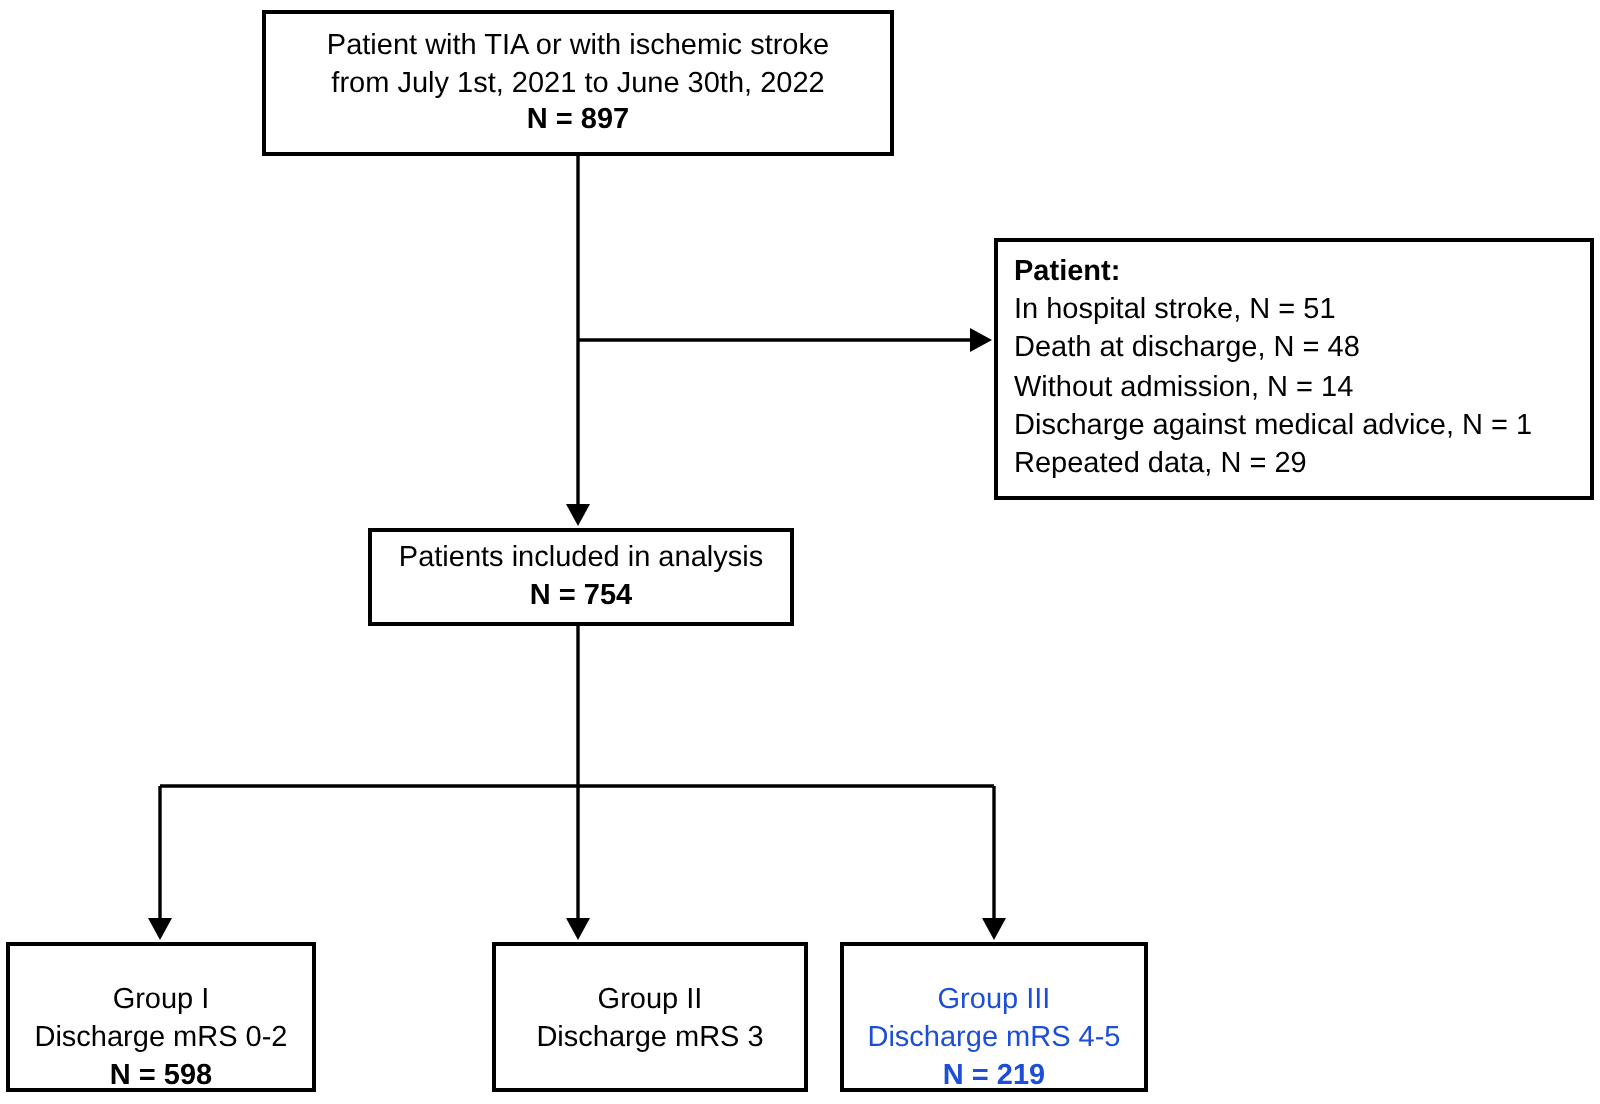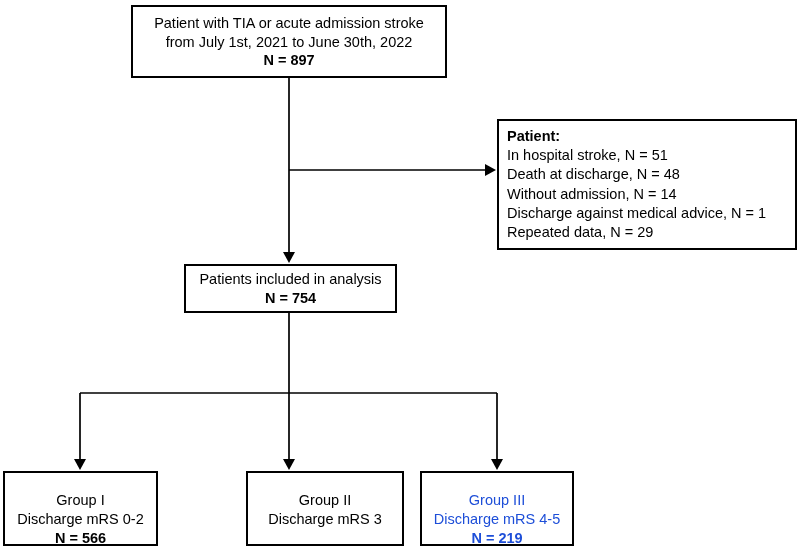--- a/index.html
+++ b/index.html
@@ -60,21 +60,21 @@
 
     <line class="ln" x1="80" y1="393" x2="80" y2="461" stroke="#000000"></line>
 
     <line class="ln" x1="497" y1="393" x2="497" y2="461" stroke="#000000"></line>
     <polygon class="ar" points="74,459 86,459 80,470" fill="#000000"></polygon>
     <polygon class="ar" points="283,459 295,459 289,470" fill="#000000"></polygon>
     <polygon class="ar" points="491,459 503,459 497,470" fill="#000000"></polygon>
   </svg>
 
   <div class="node" id="box-enrollment" style="border-color: rgb(0, 0, 0); color: rgb(0, 0, 0);">
-    <div class="nline">Patient with TIA or acute admission stroke</div>
+    <div class="nline">Patient with TIA or with ischemic stroke</div>
     <div class="nline">from July 1st, 2021 to June 30th, 2022</div>
     <div class="nline bold">N = 897</div>
   </div>
 
   <div class="node" id="box-excluded" style="border-color: rgb(0, 0, 0); color: rgb(0, 0, 0);">
     <div class="nline bold">Patient:</div>
     <div class="nline">In hospital stroke, N = 51</div>
     <div class="nline">Death at discharge, N = 48</div>
     <div class="nline">Without admission, N = 14</div>
     <div class="nline">Discharge against medical advice, N = 1</div>
@@ -82,21 +82,21 @@
   </div>
 
   <div class="node" id="box-included" style="border-color: rgb(0, 0, 0); color: rgb(0, 0, 0);">
     <div class="nline">Patients included in analysis</div>
     <div class="nline bold">N = 754</div>
   </div>
 
   <div class="node group-box" id="box-group-1" style="border-color: rgb(0, 0, 0); color: rgb(0, 0, 0);">
     <div class="nline">Group I</div>
     <div class="nline">Discharge mRS 0-2</div>
-    <div class="nline bold">N = 566</div>
+    <div class="nline bold">N = 598</div>
   </div>
 
   <div class="node group-box" id="box-group-2" style="border-color: rgb(0, 0, 0); color: rgb(0, 0, 0);">
     <div class="nline">Group II</div>
     <div class="nline">Discharge mRS 3</div>
   </div>
 
   <div class="node group-box" id="box-group-3" style="border-color: rgb(0, 0, 0); color: #1d4ed8;">
     <div class="nline">Group III</div>
     <div class="nline">Discharge mRS 4-5</div>

